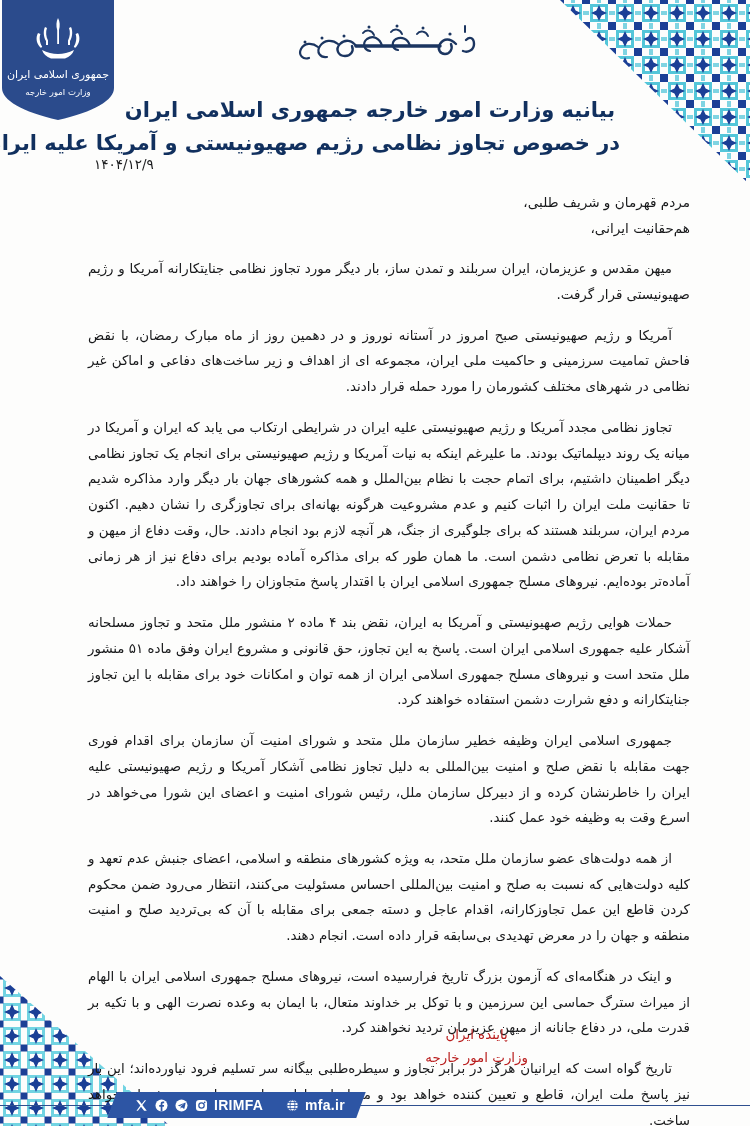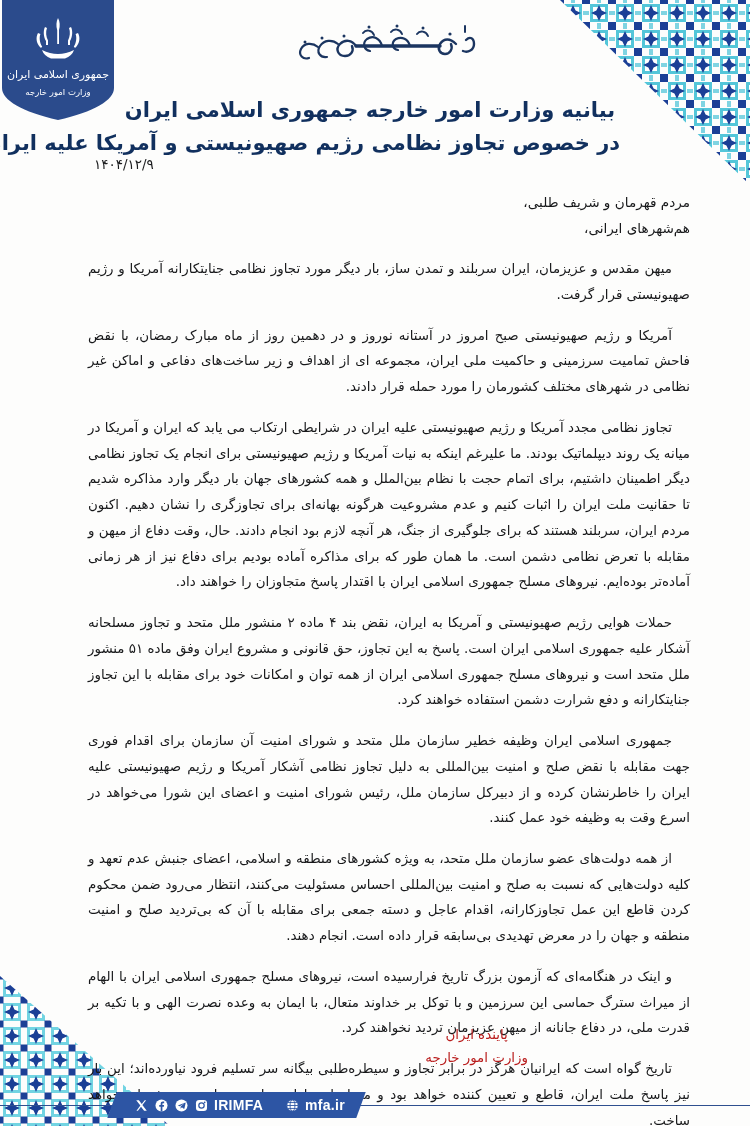--- a/index.html
+++ b/index.html
@@ -266,21 +266,21 @@
   <div id="title-block">
     <span class="tline">بیانیه وزارت امور خارجه جمهوری اسلامی ایران</span>
     <span class="tline">در خصوص تجاوز نظامی رژیم صهیونیستی و آمریکا علیه ایران</span>
   </div>
 
   <div id="doc-body">
 
     <div id="doc-date">۱۴۰۴/۱۲/۹</div>
 
     <p class="salute">مردم قهرمان و شریف طلبی،</p>
-    <p class="salute">هم‌شهرهای ایرانی،</p>
+    <p class="salute">هم‌حقانیت ایرانی،</p>
 
     <p class="para">میهن مقدس و عزیزمان، ایران سربلند و تمدن ساز، بار دیگر مورد تجاوز نظامی جنایتکارانه آمریکا و رژیم صهیونیستی قرار گرفت.</p>
     <p class="para">آمریکا و رژیم صهیونیستی صبح امروز در آستانه نوروز و در دهمین روز از ماه مبارک رمضان، با نقض فاحش تمامیت سرزمینی و حاکمیت ملی ایران، مجموعه ای از اهداف و زیر ساخت‌های دفاعی و اماکن غیر نظامی در شهرهای مختلف کشورمان را مورد حمله قرار دادند.</p>
     <p class="para">تجاوز نظامی مجدد آمریکا و رژیم صهیونیستی علیه ایران در شرایطی ارتکاب می یابد که ایران و آمریکا در میانه یک روند دیپلماتیک بودند. ما علیرغم اینکه به نیات آمریکا و رژیم صهیونیستی برای انجام یک تجاوز نظامی دیگر اطمینان داشتیم، برای اتمام حجت با نظام بین‌الملل و همه کشورهای جهان بار دیگر وارد مذاکره شدیم تا حقانیت ملت ایران را اثبات کنیم و عدم مشروعیت هرگونه بهانه‌ای برای تجاوزگری را نشان دهیم. اکنون مردم ایران، سربلند هستند که برای جلوگیری از جنگ، هر آنچه لازم بود انجام دادند. حال، وقت دفاع از میهن و مقابله با تعرض نظامی دشمن است. ما همان طور که برای مذاکره آماده بودیم برای دفاع نیز از هر زمانی آماده‌تر بوده‌ایم. نیروهای مسلح جمهوری اسلامی ایران با اقتدار پاسخ متجاوزان را خواهند داد.</p>
     <p class="para">حملات هوایی رژیم صهیونیستی و آمریکا به ایران، نقض بند ۴ ماده ۲ منشور ملل متحد و تجاوز مسلحانه آشکار علیه جمهوری اسلامی ایران است. پاسخ به این تجاوز، حق قانونی و مشروع ایران وفق ماده ۵۱ منشور ملل متحد است و نیروهای مسلح جمهوری اسلامی ایران از همه توان و امکانات خود برای مقابله با این تجاوز جنایتکارانه و دفع شرارت دشمن استفاده خواهند کرد.</p>
     <p class="para">جمهوری اسلامی ایران وظیفه خطیر سازمان ملل متحد و شورای امنیت آن سازمان برای اقدام فوری جهت مقابله با نقض صلح و امنیت بین‌المللی به دلیل تجاوز نظامی آشکار آمریکا و رژیم صهیونیستی علیه ایران را خاطرنشان کرده و از دبیرکل سازمان ملل، رئیس شورای امنیت و اعضای این شورا می‌خواهد در اسرع وقت به وظیفه خود عمل کنند.</p>
     <p class="para">از همه دولت‌های عضو سازمان ملل متحد، به ویژه کشورهای منطقه و اسلامی، اعضای جنبش عدم تعهد و کلیه دولت‌هایی که نسبت به صلح و امنیت بین‌المللی احساس مسئولیت می‌کنند، انتظار می‌رود ضمن محکوم کردن قاطع این عمل تجاوزکارانه، اقدام عاجل و دسته جمعی برای مقابله با آن که بی‌تردید صلح و امنیت منطقه و جهان را در معرض تهدیدی بی‌سابقه قرار داده است. انجام دهند.</p>
     <p class="para">و اینک در هنگامه‌ای که آزمون بزرگ تاریخ فرارسیده است، نیروهای مسلح جمهوری اسلامی ایران با الهام از میراث سترگ حماسی این سرزمین و با توکل بر خداوند متعال، با ایمان به وعده نصرت الهی و با تکیه بر قدرت ملی، در دفاع جانانه از میهن عزیزمان تردید نخواهند کرد.</p>
     <p class="para">تاریخ گواه است که ایرانیان هرگز در برابر تجاوز و سیطره‌طلبی بیگانه سر تسلیم فرود نیاورده‌اند؛ این بار نیز پاسخ ملت ایران، قاطع و تعیین کننده خواهد بود و متجاوزان را از عمل مجرمانه خود پشیمان خواهد ساخت.</p>
   </div>

